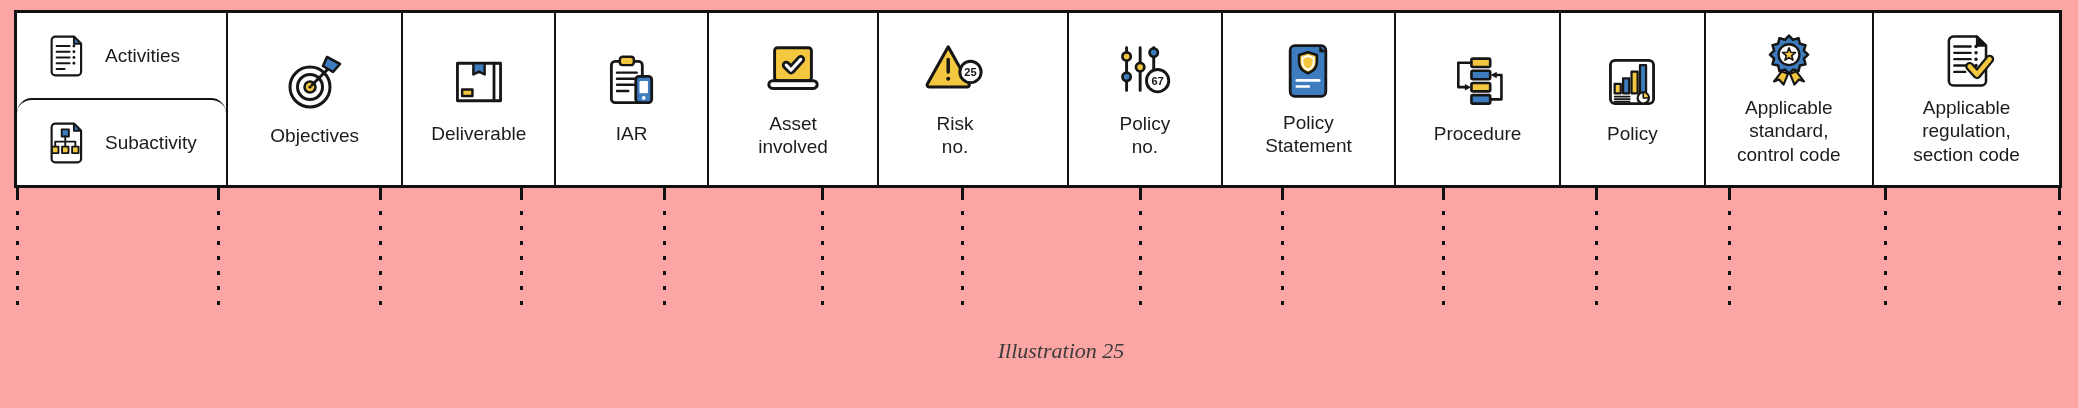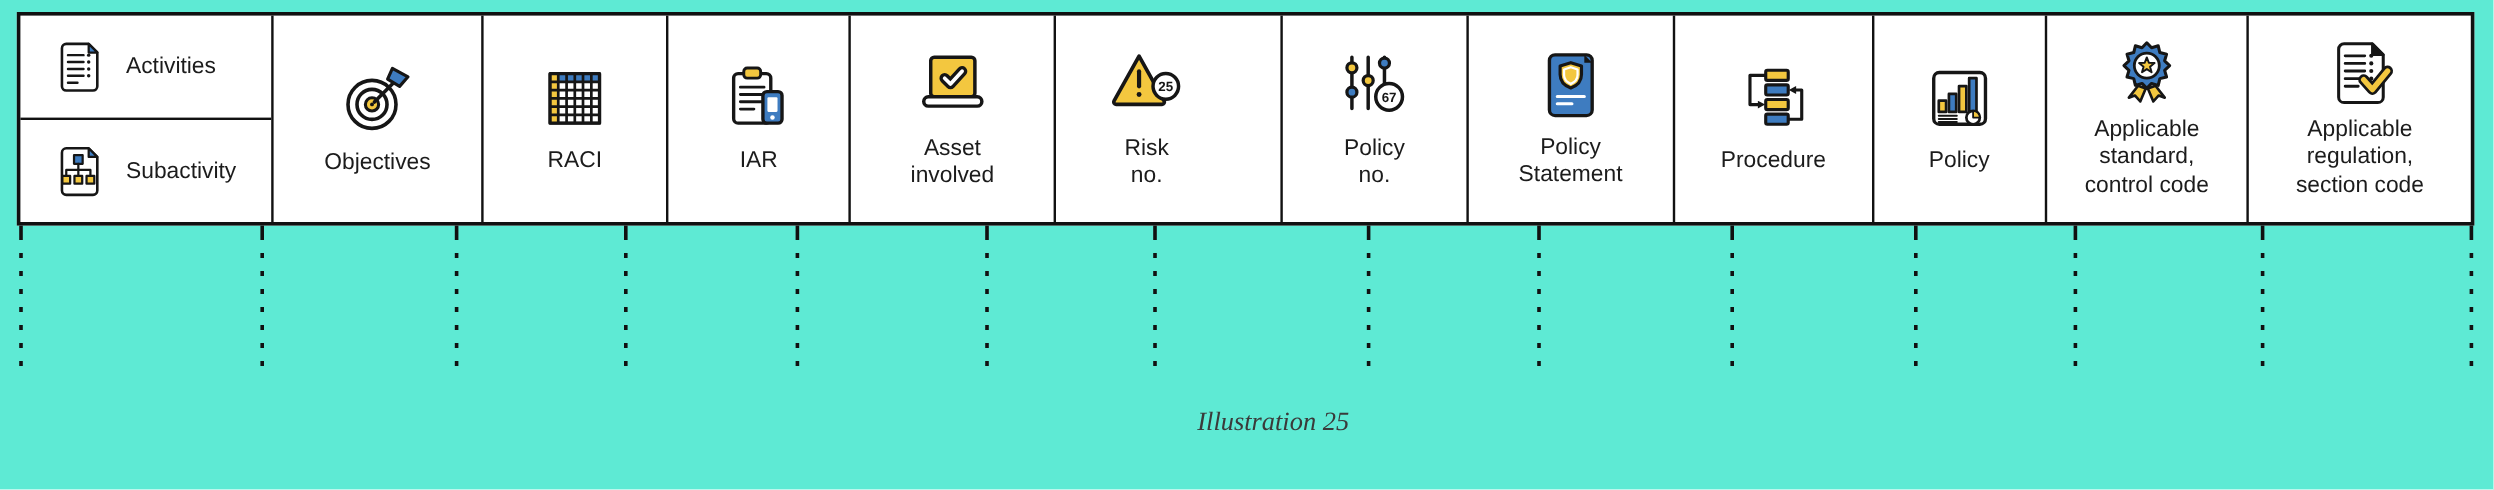--- a/index.html
+++ b/index.html
@@ -1,29 +1,29 @@
 <!DOCTYPE html>
 <html><head>
 <meta charset="utf-8">
 <style>
   html,body{margin:0;padding:0;background:#fff;}
-  .page{width:2078px;height:408px;background:#5eead4;position:relative;
+  .page{width:2078px;height:408px;background:#fca5a5;position:relative;
         font-family:"Liberation Sans",sans-serif;color:#1c1c1c;overflow:hidden;}
   .tablewrap{position:absolute;left:14px;top:10px;right:16px;}
   .hdr{display:flex;border:3px solid #111;height:172px;background:#fff;}
   .c0{flex:206 0 0;}.c1{flex:166 0 0;}.c2{flex:145 0 0;}.c3{flex:146 0 0;}
   .c4{flex:162 0 0;}.c5{flex:144 0 0;}.c6{flex:145 0 0;}.c7{flex:146 0 0;margin-left:36px;}
   .c8{flex:164 0 0;}.c9{flex:157 0 0;}.c10{flex:136 0 0;}.c11{flex:160 0 0;}
   .c12{flex:178 0 0;}
   .col{display:flex;flex-direction:column;align-items:center;justify-content:center;
        gap:10px;border-left:2.5px solid #111;text-align:center;padding:4px 2px;}
   .col.tight{gap:6px;}
   .firstcol{display:flex;flex-direction:column;}
   .frow{flex:1;display:flex;align-items:center;gap:16px;padding-left:26px;}
-  .frow.second{border-top:2.5px solid #111;}
+  .frow.second{border-top:2.5px solid #111;border-radius:15px;}
   .lbl{font-size:19px;line-height:1.22;white-space:pre-line;}
   .dotsrow{display:flex;padding:0 3px;height:122px;}
   .dcell{position:relative;}
   .vline{position:absolute;left:-1.5px;top:0;width:3px;height:120px;
          display:flex;flex-direction:column;}
   .vline.redge{left:auto;right:-1.5px;}
   .tick{height:12px;background:#111;}
   .dotseg{height:106px;background:repeating-linear-gradient(to bottom,
           transparent 0 11px,#111 11px 15px);}
   .caption{position:absolute;left:0;right:0;top:338px;text-align:center;
@@ -72,32 +72,30 @@
           <circle cx="27" cy="37" r="20" fill="#fff"></circle>
           <circle cx="27" cy="37" r="12.5" fill="#fff"></circle>
           <circle cx="27" cy="37" r="5.5" fill="#F3C73F" stroke-width="2.6"></circle>
           <path d="M29 35L46 18"></path>
           <path d="M44 7l13 7-7 8-10-6z" fill="#3E7CC0" stroke-width="2.6"></path>
           <circle cx="27" cy="37" r="1.6" fill="#161616" stroke="none"></circle>
         </svg>
         <span class="lbl">Objectives</span>
       </div>
 
-
-      <div class="col c3">
-        <svg viewBox="0 0 64 64" width="60" height="60" fill="none" stroke="#161616" stroke-width="2.4" stroke-linejoin="round">
-          <rect x="10" y="10" width="44" height="44" fill="#fff"></rect>
-          <rect x="10" y="10" width="44" height="7.33" fill="#3E7CC0" stroke="none"></rect>
-          <rect x="10" y="10" width="7.33" height="7.33" fill="#F3C73F" stroke="none"></rect>
-          <rect x="10" y="17.33" width="7.33" height="36.67" fill="#F3C73F" stroke="none"></rect>
-          <path d="M17.3 10v44M24.7 10v44M32 10v44M39.3 10v44M46.7 10v44M10 17.3h44M10 24.7h44M10 32h44M10 39.3h44M10 46.7h44"></path>
-          <rect x="10" y="10" width="44" height="44" stroke-width="3"></rect>
-        </svg>
-        <span class="lbl">RACI</span>
-      </div>
+      <div class="col c2">
+        <svg viewBox="0 0 64 64" width="60" height="60" fill="none" stroke="#161616" stroke-width="3" stroke-linecap="round" stroke-linejoin="round">
+          <rect x="9" y="12" width="46" height="40" fill="#fff"></rect>
+          <path d="M48 12v40"></path>
+          <path d="M26 12h12v12l-6-3-6 3z" fill="#3E7CC0" stroke-width="2.6"></path>
+          <rect x="14" y="40" width="11" height="7" fill="#F3C73F" stroke-width="2.6"></rect>
+        </svg>
+        <span class="lbl">Deliverable</span>
+      </div>
+
 
       <div class="col c5">
         <svg viewBox="0 0 64 64" width="60" height="60" fill="none" stroke="#161616" stroke-width="3" stroke-linecap="round" stroke-linejoin="round">
           <rect x="10" y="10" width="33" height="44" rx="4" fill="#fff"></rect>
           <rect x="19" y="5" width="15" height="9" rx="3" fill="#F3C73F" stroke-width="2.6"></rect>
           <path d="M16 22h21M16 28.5h21M16 35h21M16 41.5h12" stroke-width="2.6"></path>
           <rect x="36" y="26" width="17" height="28" rx="3.5" fill="#3E7CC0"></rect>
           <rect x="40" y="31" width="9" height="13" rx="1" fill="#fff" stroke="none"></rect>
           <circle cx="44.5" cy="49" r="2" fill="#fff" stroke="none"></circle>
         </svg>

